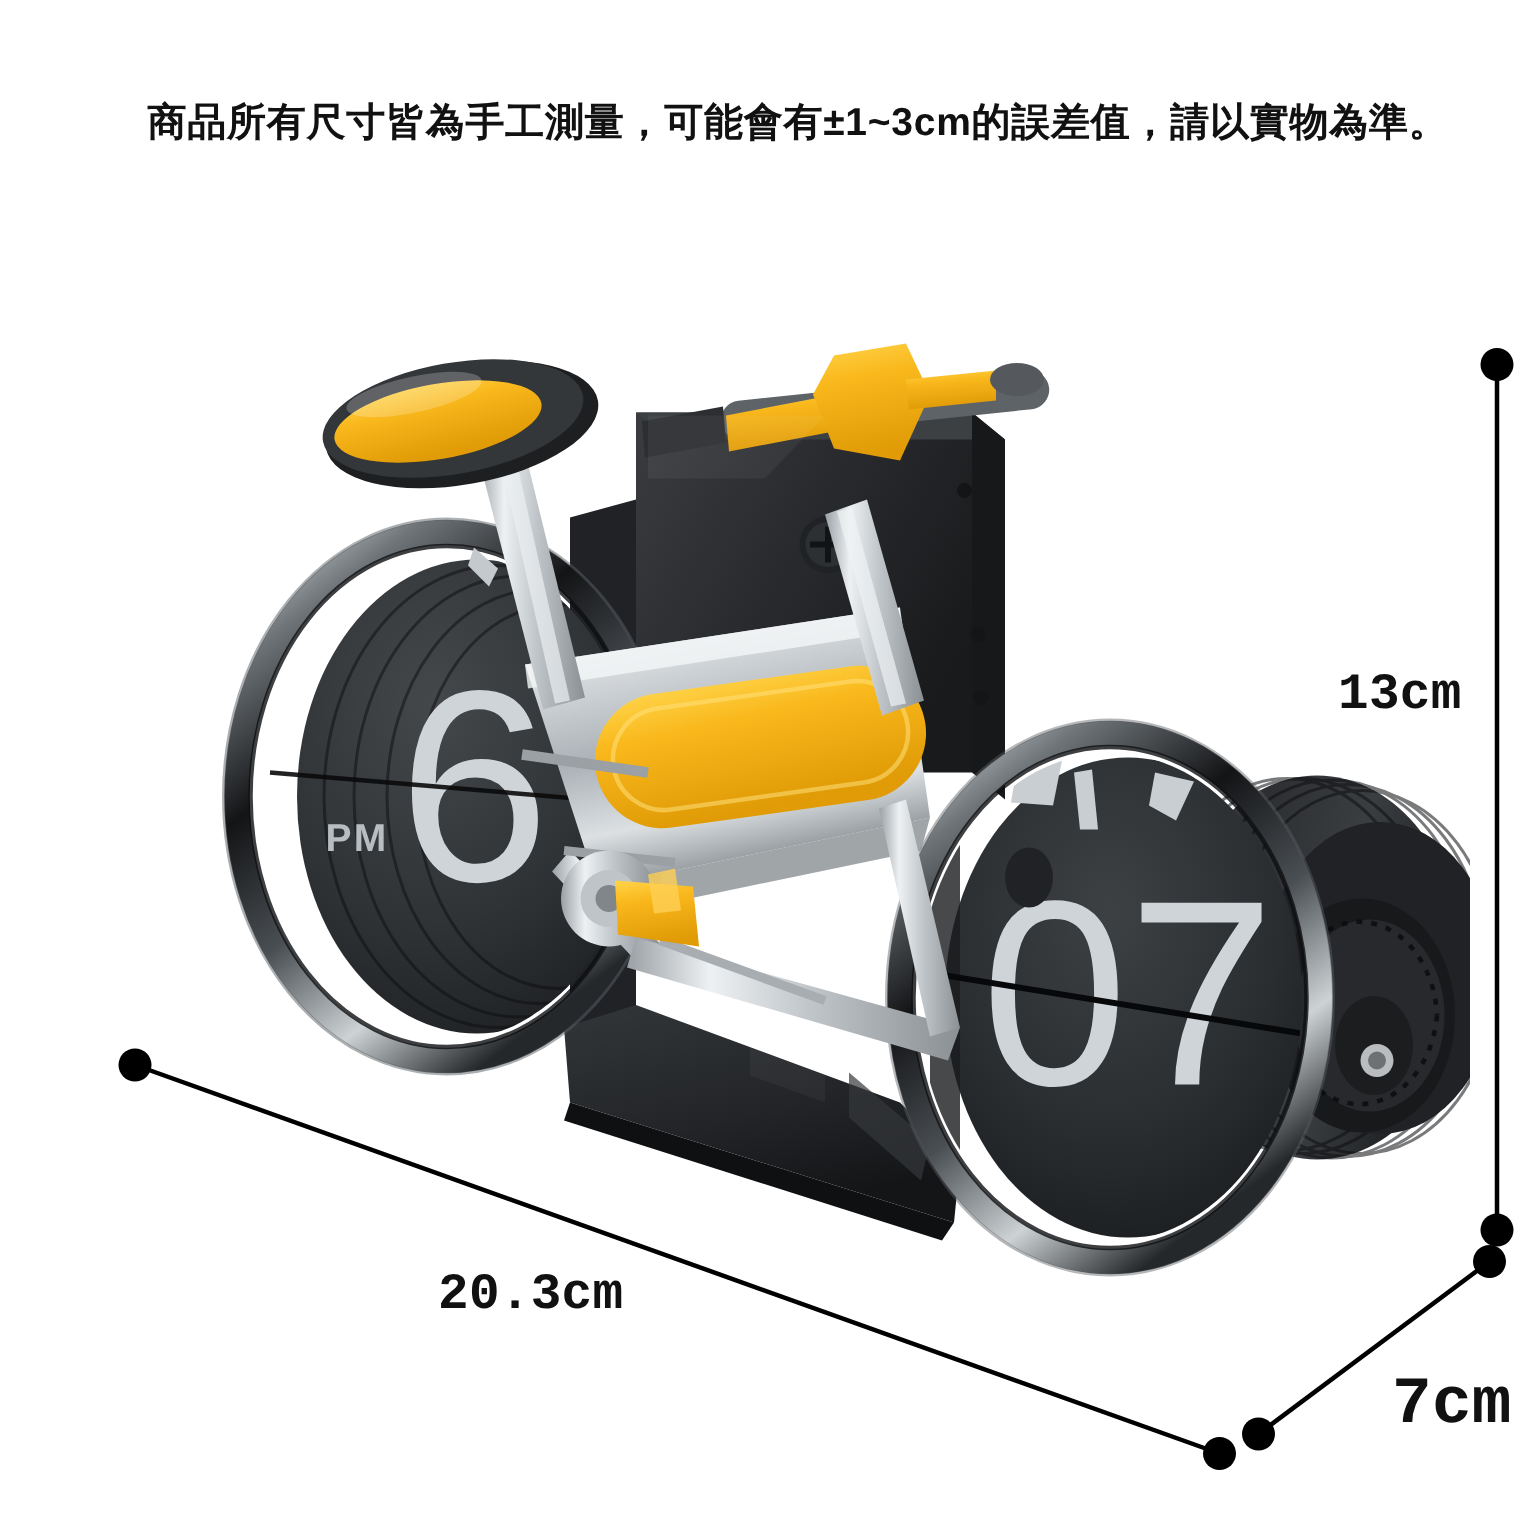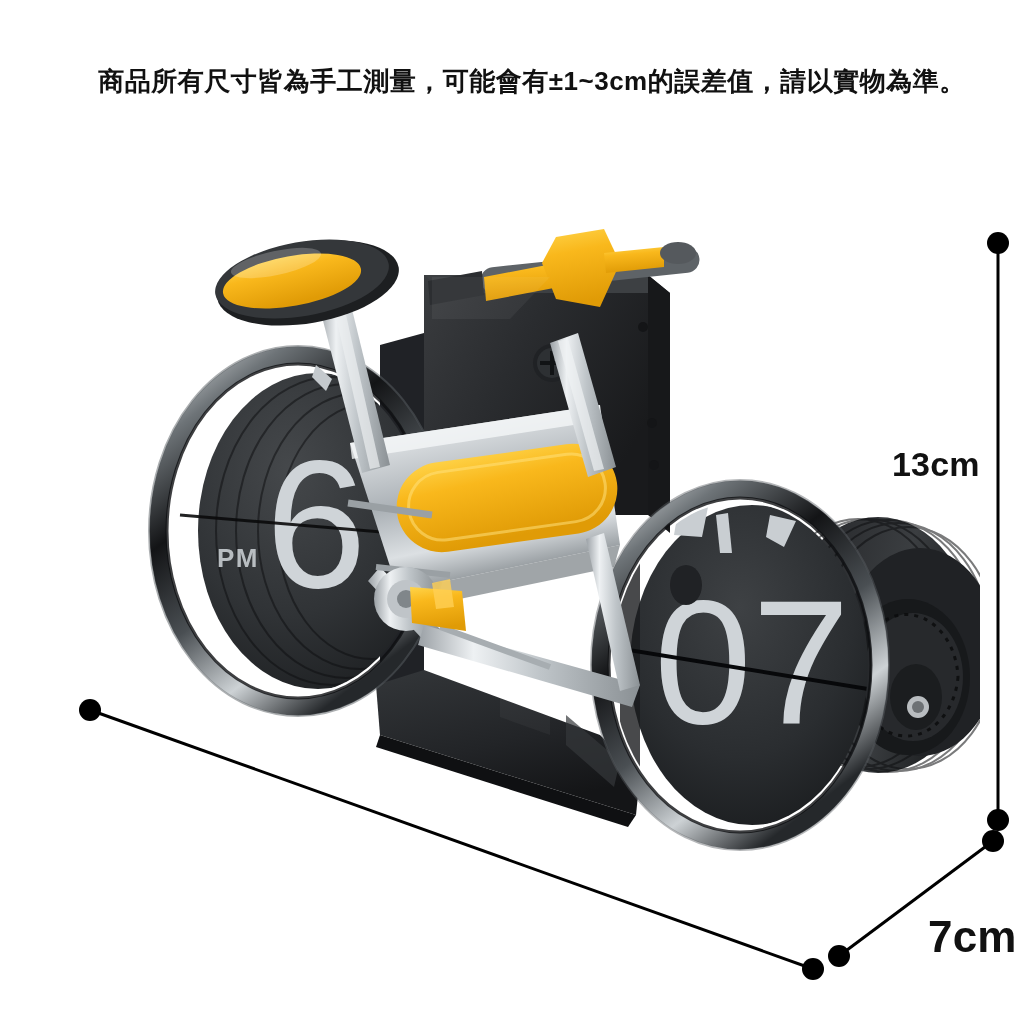--- a/index.html
+++ b/index.html
@@ -47,21 +47,21 @@
   #dimension-layer {
     position: absolute;
     left: 0; top: 0;
     width: 1024px; height: 1024px;
     pointer-events: none;
   }
   #dimension-svg { display: block; width: 1024px; height: 1024px; }
 
   .dim-label {
     position: absolute;
-    font-family: Liberation Sans, sans-serif;
+    font-family: Liberation Mono, monospace;
     font-weight: 700;
     color: #111111;
     white-space: nowrap;
     letter-spacing: 0.2px;
   }
   #label-height { left: 872px; top: 445px; font-size: 34px; }
   #label-width  { left: 272px; top: 845px; font-size: 34px; }
   #label-depth  { left: 908px; top: 912px; font-size: 44px; }
 </style>
 </head>
@@ -284,16 +284,17 @@
       </g>
 
       <g>
         <line x1="819" y1="956" x2="973" y2="841" stroke="#000000" stroke-width="3"></line>
         <circle cx="819" cy="956" r="11" fill="#000000"></circle>
         <circle cx="973" cy="841" r="11" fill="#000000"></circle>
       </g>
     </svg>
 
     <div class="dim-label" id="label-height">13cm</div>
+    <div class="dim-label" id="label-width">20.3cm</div>
     <div class="dim-label" id="label-depth">7cm</div>
   </div>
 
 </div>
 
 </body></html>

